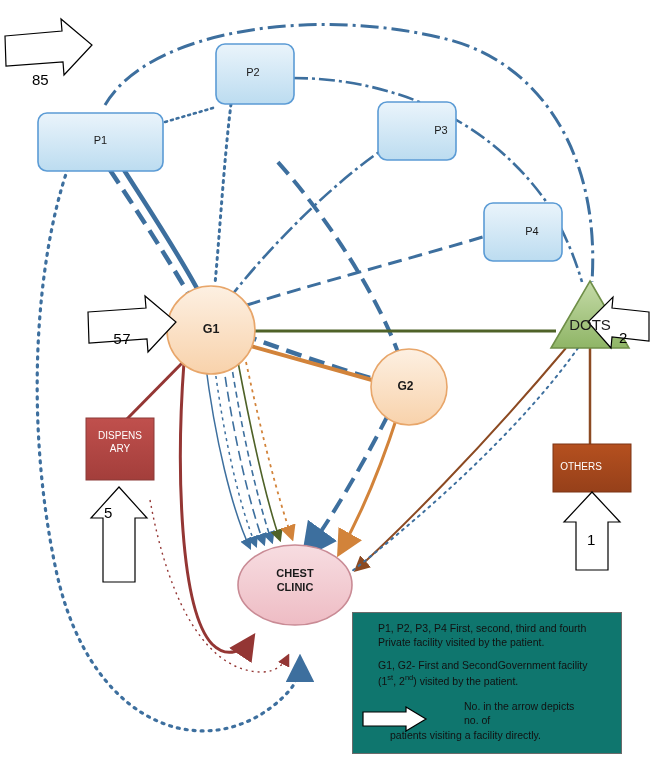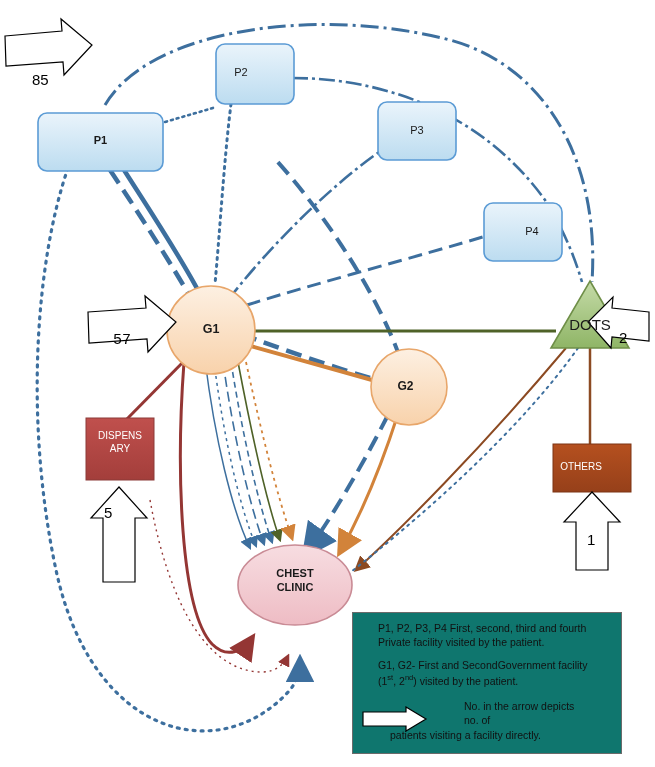--- a/index.html
+++ b/index.html
@@ -134,23 +134,23 @@
 
   <g>
     <path d="M5,36 L62,31 L61,19 L92,45 L64,75 L63,62 L6,66 Z" fill="#ffffff" stroke="#000000" stroke-width="1.2"></path>
     <path d="M88,312 L146,308 L145,296 L176,322 L148,352 L147,339 L89,343 Z" fill="#ffffff" stroke="#000000" stroke-width="1.2"></path>
     <path d="M649,312 L612,308 L613,297 L588,322 L611,348 L612,337 L649,341 Z" fill="#ffffff" stroke="#000000" stroke-width="1.2"></path>
     <path d="M103,582 L103,518 L91,518 L119,487 L147,518 L135,518 L135,582 Z" fill="#ffffff" stroke="#000000" stroke-width="1.2"></path>
     <path d="M576,570 L576,522 L564,522 L592,492 L620,522 L608,522 L608,570 Z" fill="#ffffff" stroke="#000000" stroke-width="1.2"></path>
   </g>
 </svg>
 
-<div class="node-label" style="left:38px;top:134px;width:125px;font-weight:bold;">P1</div>
-<div class="node-label" style="left:208px;top:66px;width:66px;">P2</div>
-<div class="node-label" style="left:378px;top:124px;width:78px;">P3</div>
+<div class="node-label" style="left:38px;top:134px;width:125px;">P1</div>
+<div class="node-label" style="left:220px;top:66px;width:66px;">P2</div>
+<div class="node-label" style="left:378px;top:124px;width:78px;padding-left:24px;">P3</div>
 <div class="node-label" style="left:484px;top:225px;width:96px;">P4</div>
 <div class="node-label" style="left:167px;top:322px;width:88px;font-weight:bold;font-size:12.5px;">G1</div>
 <div class="node-label" style="left:371px;top:379px;width:69px;font-weight:bold;font-size:12px;">G2</div>
 <div class="node-label" style="left:552px;top:316px;width:76px;font-size:15px;color:#1a1a1a;">DOTS</div>
 <div class="node-label" style="left:86px;top:430px;width:68px;color:#ffffff;font-size:10px;line-height:1.25;">
   <span>DISPENS</span><br>
   <span>ARY</span>
 </div>
 <div class="node-label" style="left:553px;top:461px;width:56px;color:#ffffff;font-size:10px;">OTHERS</div>
 <div class="node-label" style="left:238px;top:566px;width:114px;font-weight:bold;font-size:11px;line-height:1.3;">

